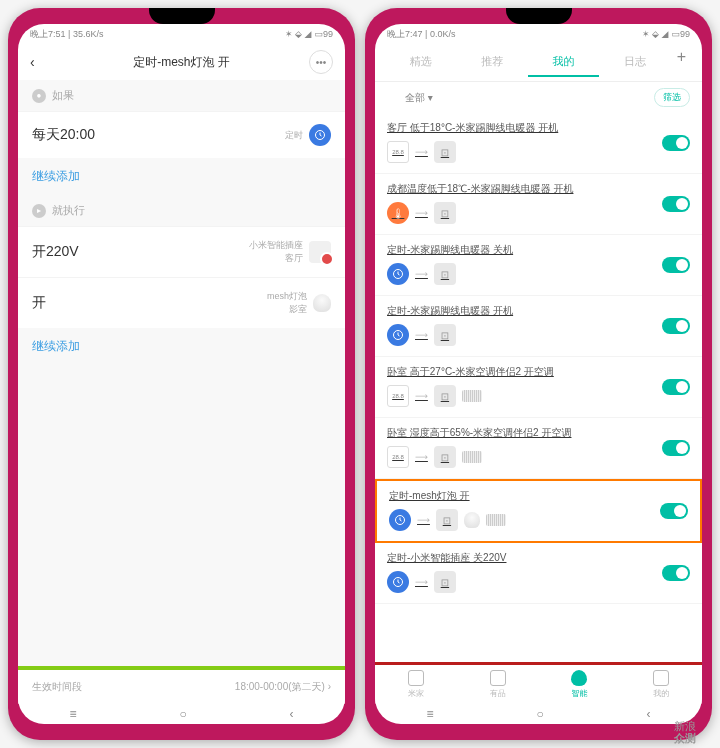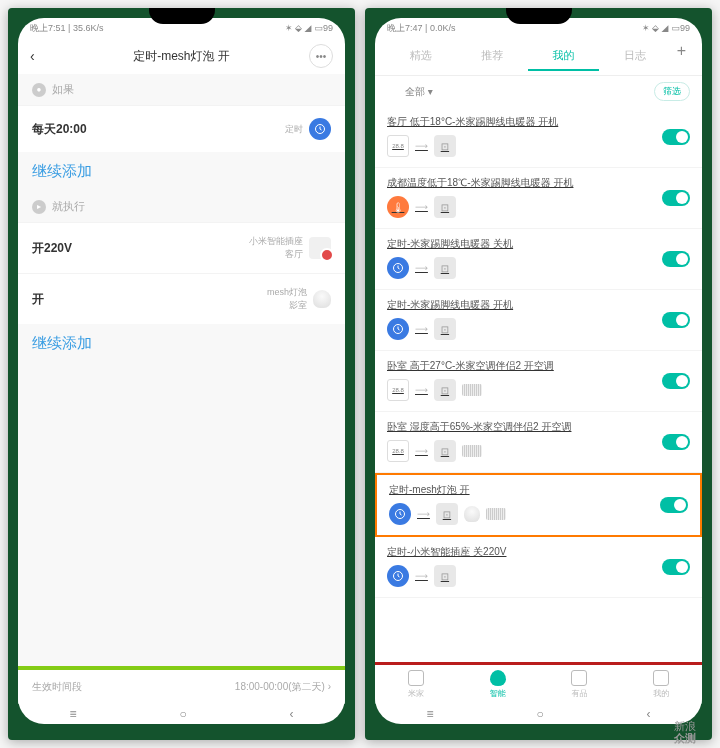--- a/index.html
+++ b/index.html
@@ -8,23 +8,23 @@
       background: #f5f5f5;
       width: 720px;
       height: 748px;
       display: flex;
       gap: 10px;
       padding: 8px;
       position: relative;
     }
     .phone {
       flex: 1;
-      background: #14532d;
-      border-radius: 4px;
-      padding: 10px 10px 16px 10px;
+      background: #be185d;
+      border-radius: 32px;
+      padding: 16px 10px 16px 10px;
       display: flex;
       flex-direction: column;
       position: relative;
       box-shadow: 0 2px 12px rgba(0,0,0,0.3);
     }
     .notch {
       position: absolute;
       top: 0;
       left: 50%;
       transform: translateX(-50%);
@@ -91,21 +91,21 @@
     }
     .card {
       background: #fff;
       padding: 12px 14px;
       display: flex;
       align-items: center;
       justify-content: space-between;
       border-top: 1px solid #f3f3f3;
     }
     .card:first-of-type { border-top: none; }
-    .card .left { font-size: 12px; color: #333; font-weight: bold; }
+    .card .left { font-size: 14px; color: #333; }
     .card .right { display: flex; align-items: center; gap: 6px; font-size: 9px; color: #aaa; text-align: right; }
     .blue-circ {
       width: 22px; height: 22px;
       background: #3a7ae2;
       border-radius: 50%;
       display: flex; align-items: center; justify-content: center;
       color: #fff;
     }
     .blue-circ svg { width: 12px; height: 12px; }
     .bulb {
@@ -120,21 +120,21 @@
       position: relative;
     }
     .plug::after { content:""; position:absolute; right:-3px; bottom:-3px; width:10px; height:10px; background:#e24a4a; border-radius:50%; border:2px solid #fff; font-size:6px; }
     .speaker {
       width: 24px; height: 14px;
       background: repeating-linear-gradient(90deg,#ccc,#ccc 1px,#eee 1px,#eee 2px);
       border-radius: 2px;
     }
     .addlink {
       color: #3a9de2;
-      font-size: 15px;
+      font-size: 12px;
       padding: 10px 14px;
     }
     .screen-body { flex: 1; display: flex; flex-direction: column; background:#f8f8f8; }
     .footer-row {
       display: flex;
       justify-content: space-between;
       padding: 10px 14px;
       font-size: 10px;
       color: #aaa;
       background: #fff;
@@ -391,27 +391,27 @@
             <span class="ico gray">⊡</span>
           </div>
           <div class="toggle"></div>
         </div>
       </div>
     <div class="bottom-nav" id="bnav">
         <div class="bn-item">
           <div class="bn-ico"></div>
           <div>米家</div>
         </div>
+        <div class="bn-item">
+          <div class="bn-ico"></div>
+          <div>有品</div>
+        </div>
         <div class="bn-item active">
           <div class="bn-ico shield"></div>
           <div>智能</div>
-        </div>
-        <div class="bn-item">
-          <div class="bn-ico"></div>
-          <div>有品</div>
         </div>
         <div class="bn-item">
           <div class="bn-ico"></div>
           <div>我的</div>
         </div>
       </div>
     <div class="nav-btns">
       <span>≡</span>
       <span>○</span>
       <span>‹</span>

